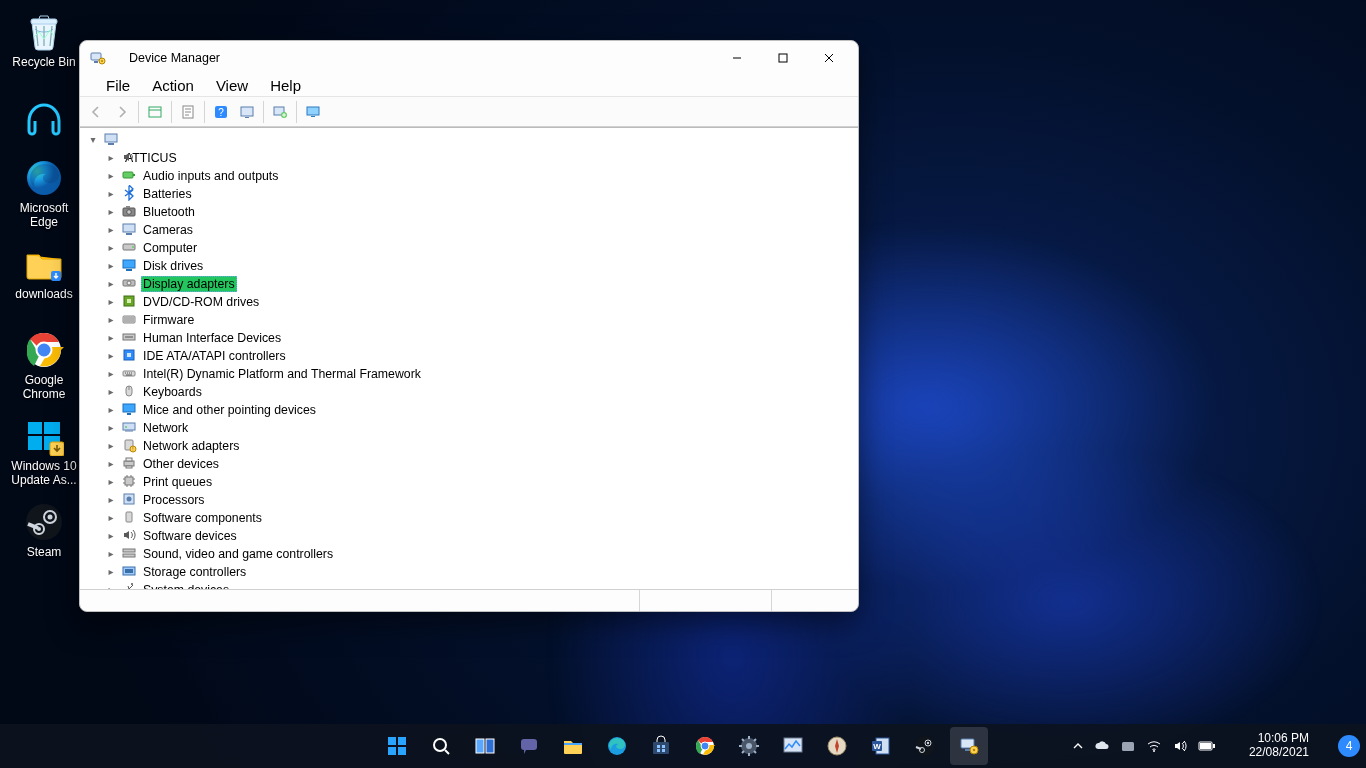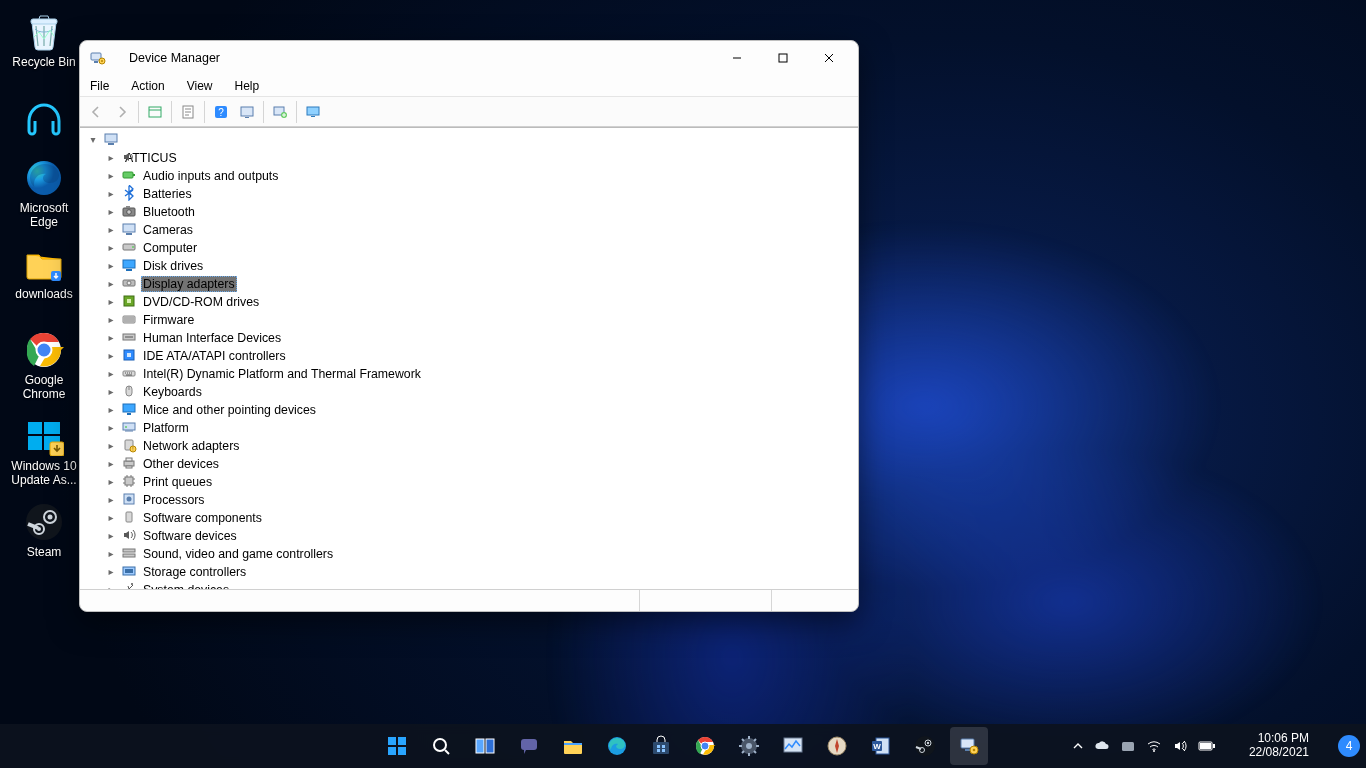--- a/index.html
+++ b/index.html
@@ -31,39 +31,39 @@
   box-shadow:0 10px 30px rgba(0,0,0,0.5);
   display:flex; flex-direction:column; overflow:hidden;
 }
 .titlebar { height:34px; display:flex; align-items:center; padding:0 6px 0 10px; }
 .titlebar .appicon { width:16px; height:16px; margin-right:8px; }
 .titlebar .title { font-size:12.5px; color:#000; flex:0 0 auto;margin-left:15px; }
 .titlebar .spacer { flex:1; }
 .winbtns { display:flex; }
 .winbtn { width:46px; height:30px; display:flex; align-items:center; justify-content:center; cursor:pointer; }
 
-.menubar { height:22px; display:flex; align-items:center; gap:2px; padding:0 0; font-size:12px; border-bottom:1px solid #e5e5e5;}
+.menubar { height:22px; display:flex; align-items:center; gap:2px; padding:0 16px; font-size:15px; border-bottom:1px solid #e5e5e5;}
 .menuitem { padding:2px 10px; cursor:pointer; }
 
 .toolbar { height:30px; display:flex; align-items:center; gap:2px; padding:0 4px; border-bottom:1px solid #d0d0d0; background:#fbfbfb;}
 .tbtn { width:24px; height:24px; border:1px solid transparent; display:flex; align-items:center; justify-content:center; cursor:pointer; }
 .tsep { width:1px; height:22px; background:#d5d5d5; margin:0 2px; }
 .tbtn.disabled { opacity:.45; cursor:default; }
 
 .tree-wrap { flex:1; overflow:hidden; position:relative; background:#fff; border-top:1px solid #bbb;}
 .tree { position:absolute; inset:0 0 0 0; overflow-y:auto; overflow-x:hidden; padding:2px 8px 2px 2px; }
 .tree::-webkit-scrollbar{width:14px;}
 .tree::-webkit-scrollbar-thumb{background:#c5c5c5;border:3px solid #fff;border-radius:8px;}
 .row { display:flex; align-items:center; height:18px; font-size:12.3px; color:#000; cursor:pointer; white-space:nowrap;}
 .row.root { padding-left:4px; }
 .row.cat  { padding-left:22px; }
 .expander { width:14px; height:14px; display:flex; align-items:center; justify-content:center; color:#6a6a6a; font-size:10px; margin-right:1px;}
 .nodeicon { width:16px; height:16px; margin:0 4px 0 2px; display:flex; align-items:center; justify-content:center; }
 .row .txt { padding:0 2px;margin-top:37px; }
-.row.selected .txt { background:#737373; border:1px dotted #6aa9e9; padding:0 1px; }
+.row.selected .txt { background:#22c55e; border:1px dotted #6aa9e9; padding:0 1px; }
 
 .statusbar { height:22px; border-top:1px solid #d0d0d0; display:flex; }
 .statusbar .cell { border-right:1px solid #d6d6d6; height:100%; }
 .statusbar .cell.a { flex:1; }
 .statusbar .cell.b { width:132px; }
 .statusbar .cell.c { width:86px; border-right:none; }
 
 
 .taskbar {
   position:absolute; left:0; bottom:0; width:1366px; height:44px;
@@ -423,21 +423,21 @@
     <span class="txt">Mice and other pointing devices</span>
         </div>
         <div class="row cat">
     <span class="expander">▸</span>
     <span class="nodeicon">
             <svg width="16" height="16" viewBox="0 0 16 16">
               <rect x="2" y="3" width="12" height="8" fill="#3da7ff" stroke="#1d6fba"></rect>
               <rect x="6" y="12" width="4" height="2" fill="#1d6fba"></rect>
             </svg>
           </span>
-    <span class="txt">Platform</span>
+    <span class="txt">Network</span>
         </div>
         <div class="row cat">
     <span class="expander">▸</span>
     <span class="nodeicon">
             <svg width="16" height="16" viewBox="0 0 16 16">
               <rect x="2" y="4" width="12" height="7" fill="#cfe0f5" stroke="#5a7fae"></rect>
               <circle cx="5" cy="8" r="1" fill="#6c6"></circle>
               <path d="M4 12h8" stroke="#5a7fae"></path>
             </svg>
           </span>

